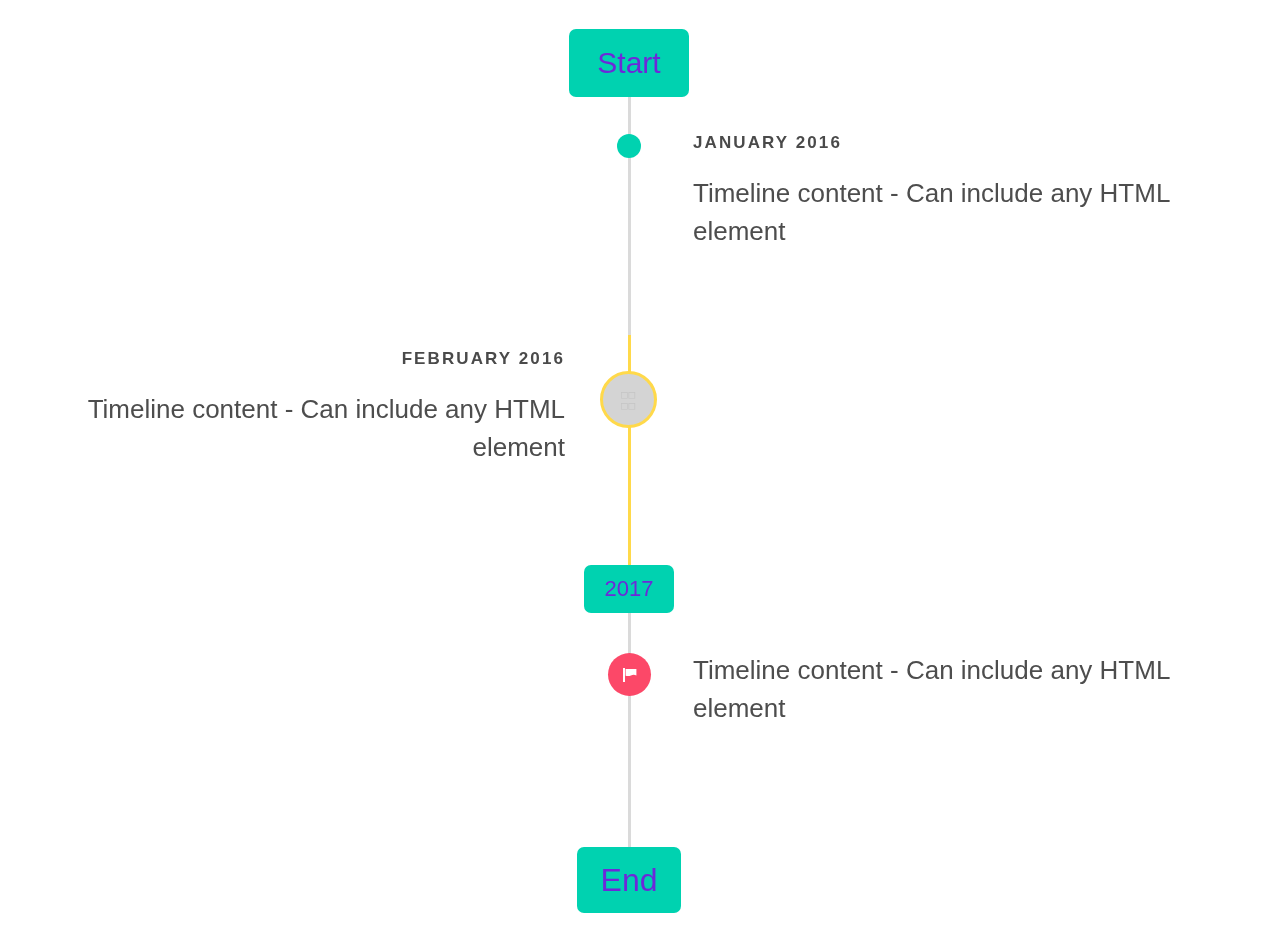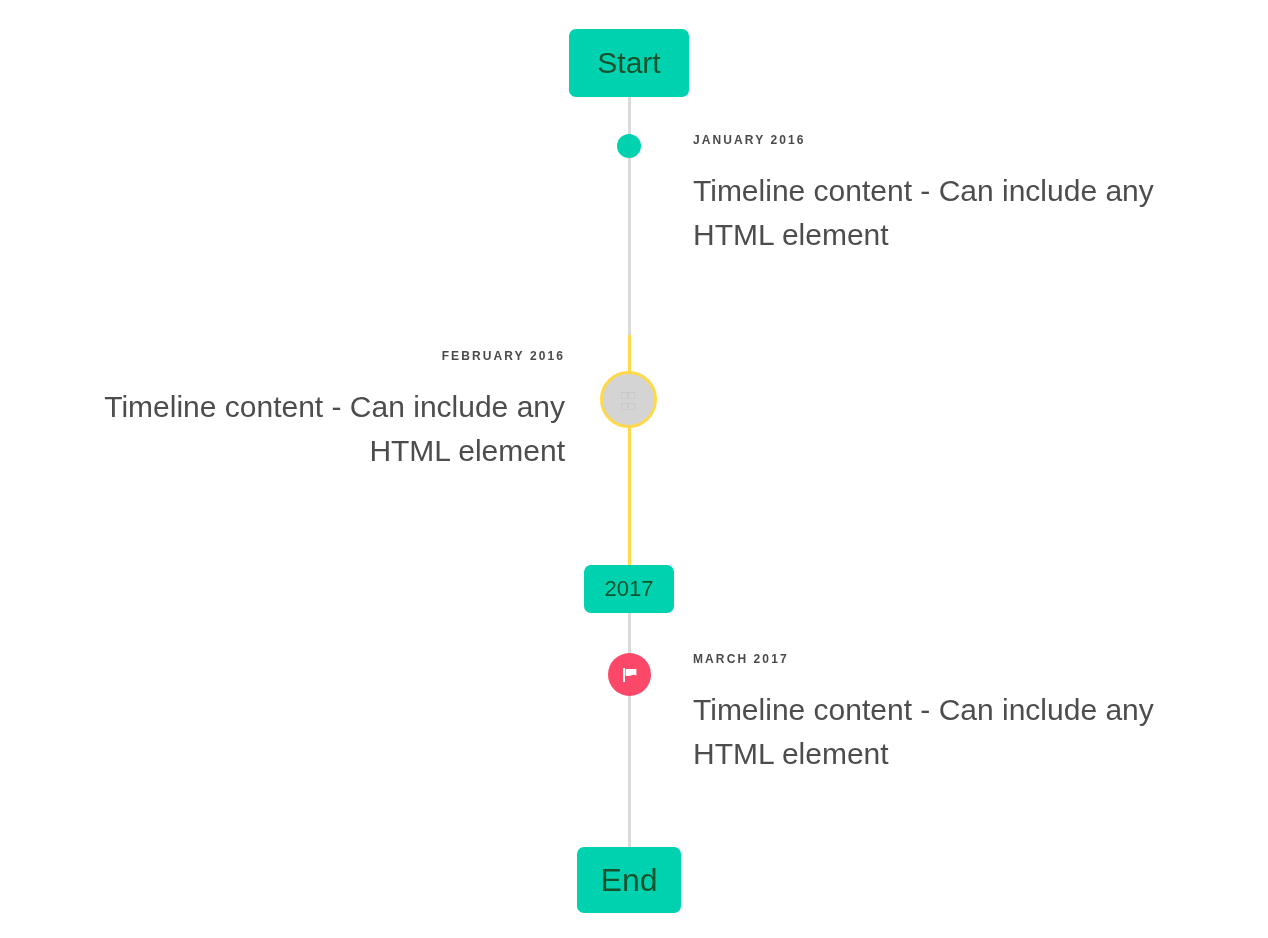--- a/index.html
+++ b/index.html
@@ -24,21 +24,21 @@
     left: 628px;
     width: 3px;
     background: #dadada;
   }
   .axis-line.highlight { background: #ffd94a; }
 
   
   .badge {
     position: absolute;
     background: #00d2b0;
-    color: #14532d;
+    color: #6d28d9;
     border-radius: 7px;
     display: flex;
     align-items: center;
     justify-content: center;
     font-weight: 400;
     white-space: nowrap;
     z-index: 5;
   }
   .badge-start {
     left: 569px; top: 29px;
@@ -94,29 +94,29 @@
 
   
   .entry {
     position: absolute;
     width: 545px;
   }
   .entry-right { left: 693px; text-align: left; }
   .entry-left  { left: 20px;  text-align: right; }
 
   .entry-date {
-    font-size: 12px;
+    font-size: 17px;
     font-weight: bold;
     letter-spacing: 2.1px;
     color: #4a4a4a;
     margin: 0 0 22px 0;
     text-transform: uppercase;
   }
   .entry-body {
-    font-size: 30px;
+    font-size: 26px;
     font-weight: 400;
     line-height: 1.45;
     color: #4d4d4d;
     margin: 0;
   }
 
   .entry-jan   { top: 133px; }
   .entry-feb   { top: 349px; }
   .entry-mar   { top: 652px; }
 </style>
@@ -156,21 +156,20 @@
   </div>
 
   <div class="marker marker-flag-pink">
     <svg width="20" height="20" viewBox="0 0 20 20">
       <rect x="3" y="3" width="2" height="14" fill="#ffffff"></rect>
       <path d="M5.6 4 L16.4 4 L16.4 10.4 Q13.6 9.2 11 10.4 Q8.4 11.6 5.6 10.7 Z" fill="#ffffff"></path>
     </svg>
   </div>
 
   <div class="entry entry-right entry-mar">
-    <p class="entry-date">MARCH 2017</p>
     <p class="entry-body">Timeline content - Can include any HTML element</p>
   </div>
 
   <div class="badge badge-end">
     <span>End</span>
   </div>
 
 </div>
 
 </body></html>

